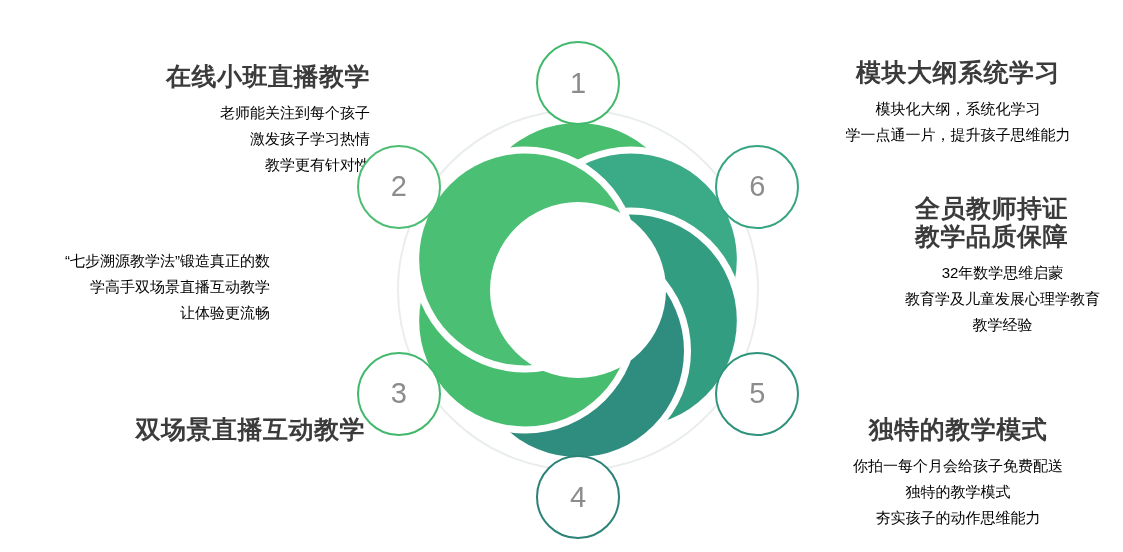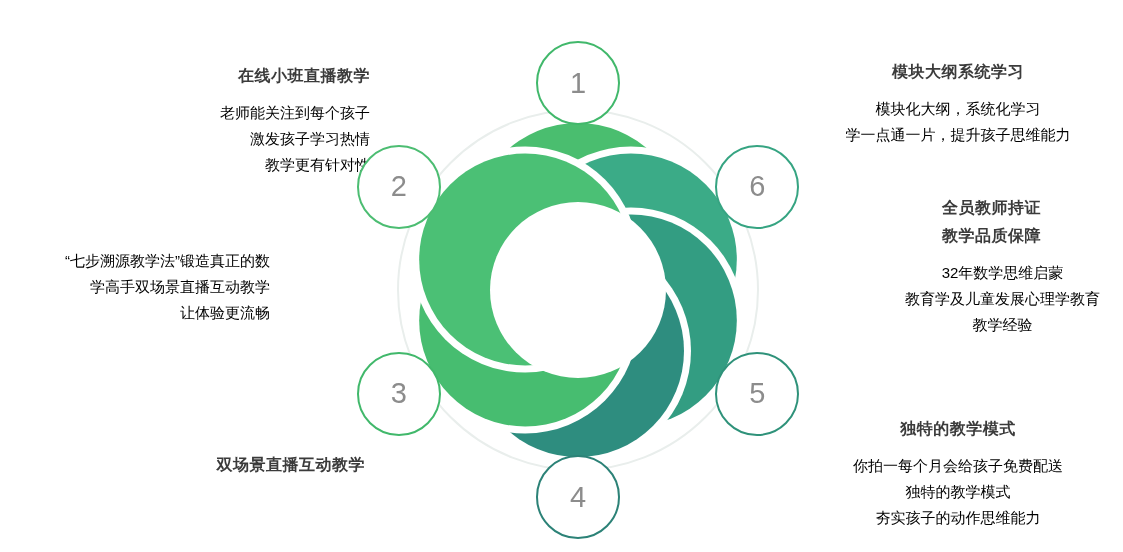--- a/index.html
+++ b/index.html
@@ -8,42 +8,42 @@
     background:#ffffff;
     font-family:"Liberation Sans","DejaVu Sans",sans-serif;
     overflow:hidden;
     position:relative;
   }
   .stage{position:absolute;left:0;top:0;width:1123px;height:552px;}
 
   
   .block{position:absolute;}
   .block .title{
-    font-size:16px;
+    font-size:25px;
     font-weight:bold;
     color:#3b3b3b;
     line-height:28px;
     letter-spacing:.5px;
     white-space:pre-line;
   }
   .block .desc{
     font-size:15px;
     color:#000000;
     line-height:26px;
     margin-top:10px;
     white-space:pre-line;
     font-weight:400;
   }
   .align-right{text-align:right;}
   .align-left{text-align:center;}
 
   
   #blk1{left:0;top:62px;width:370px;}
   #blk2{left:0;top:238px;width:270px;}
-  #blk3{left:0;top:415px;width:365px;margin-top:36px;}
+  #blk3{left:0;top:415px;width:365px;}
   #blk6{left:798px;top:58px;width:320px;}
   #blk5{left:860px;top:194px;width:263px;}
   #blk4{left:798px;top:415px;width:320px;}
 
   
   #diagram{position:absolute;left:341px;top:53px;width:474px;height:474px;}
   #diagram svg{display:block;}
 
   .num-circle{
     position:absolute;

